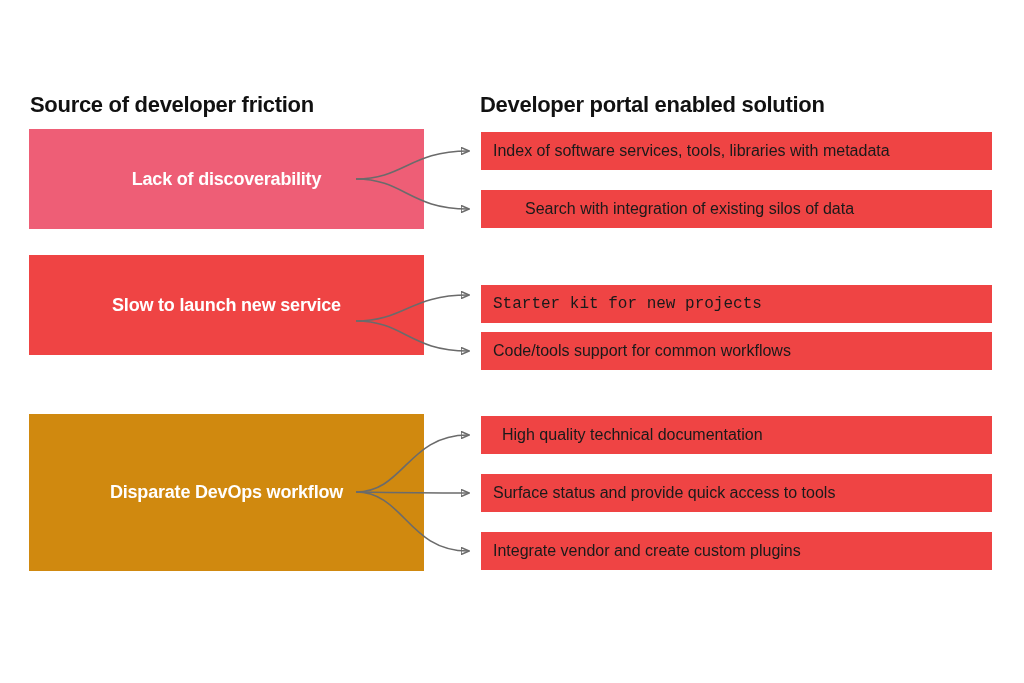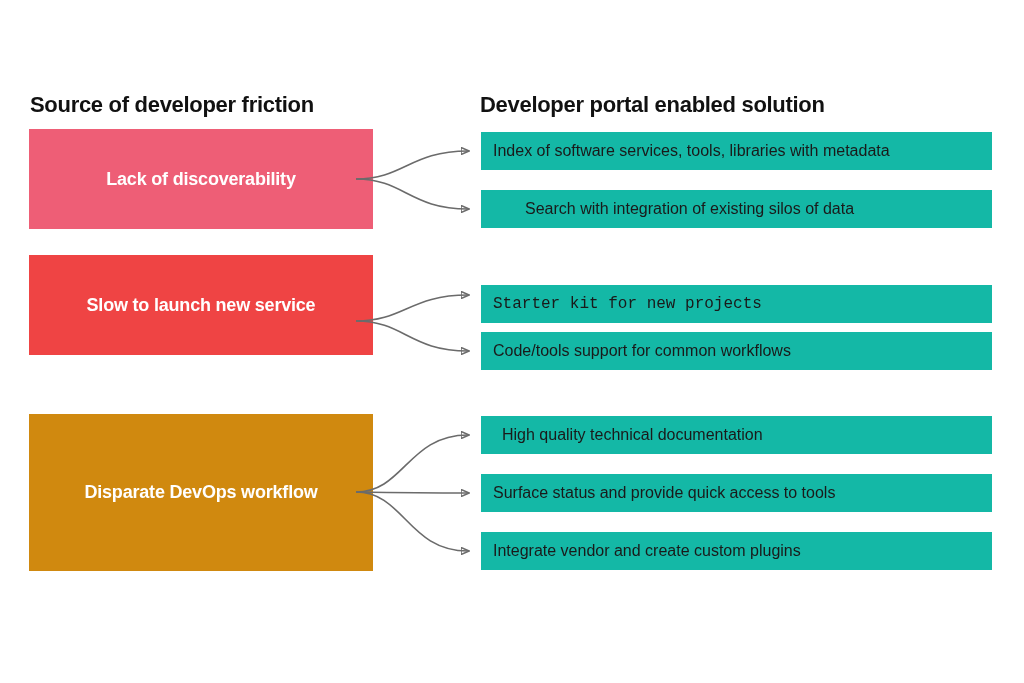--- a/index.html
+++ b/index.html
@@ -19,40 +19,40 @@
     color: #111111;
     letter-spacing: -0.3px;
     white-space: nowrap;
   }
   .col-header.left  { left: 30px; }
   .col-header.right { left: 480px; }
 
   .friction-box {
     position: absolute;
     left: 29px;
-    width: 344px;
+    width: 395px;
     display: flex;
     align-items: center;
     justify-content: center;
     text-align: center;
     color: #ffffff;
     font-size: 18px;
     font-weight: 700;
     letter-spacing: -0.2px;
   }
   .friction-box.pink   { top: 129px; height: 100px; background: #ee5e76; }
   .friction-box.purple { top: 255px; height: 100px; background: #ef4444; }
   .friction-box.gold   { top: 414px; height: 157px; background: #d0890f; }
 
   .solution-row {
     position: absolute;
     left: 481px;
     width: 511px;
     height: 38px;
-    background: #14b8a6;
+    background: #ef4444;
     display: flex;
     align-items: center;
     padding-left: 12px;
     box-sizing: border-box;
     font-size: 16px;
     color: #1a1a1a;
     white-space: nowrap;
   }
   .r1 { top: 132px; }
   .r2 { top: 190px; padding-left: 44px; }

